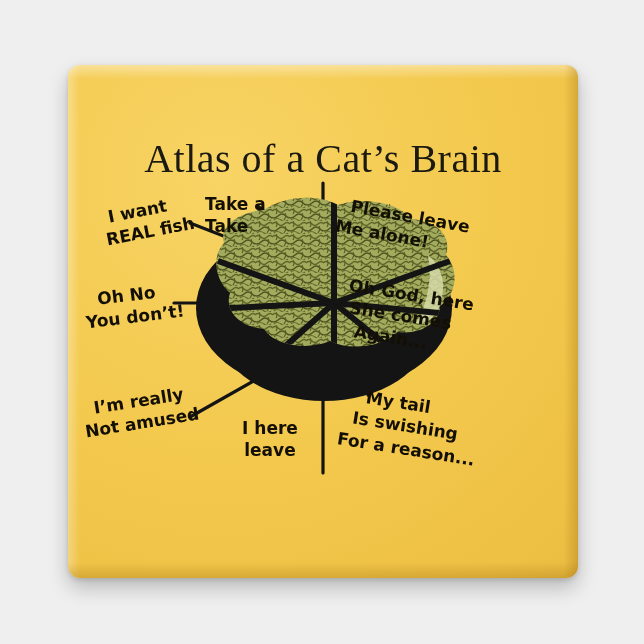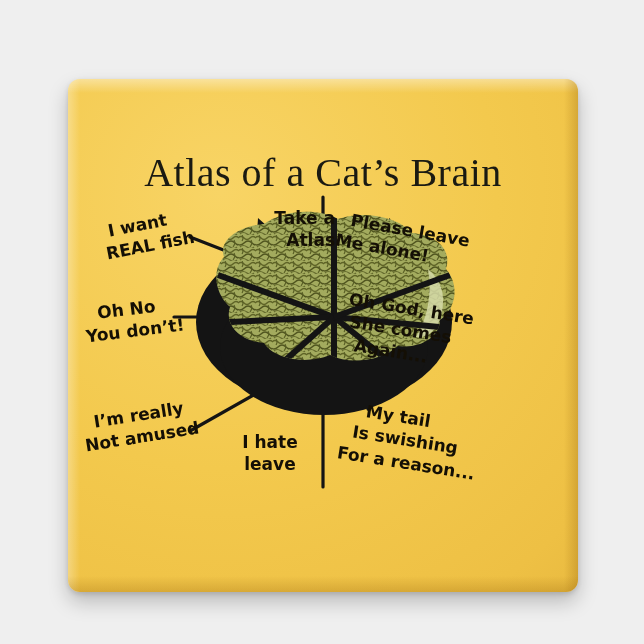--- a/index.html
+++ b/index.html
@@ -16,21 +16,21 @@
     position: relative;
     width: 644px;
     height: 644px;
     background: #efefef;
   }
 
   
   #magnet {
     position: absolute;
     left: 68px;
-    top: 79px;
+    top: 65px;
     width: 510px;
     height: 513px;
     border-radius: 12px;
     background:
       radial-gradient(120% 120% at 30% 22%, #f8d465 0%, #f3c94d 45%, #eec044 78%, #e3b43c 100%);
     box-shadow:
       0 10px 20px rgba(0,0,0,0.22),
       0 2px 5px rgba(0,0,0,0.13);
     overflow: hidden;
   }
@@ -93,21 +93,21 @@
   
   #lbl-real-fish     { left: 38px;  top: 141px; transform: rotate(-11deg); transform-origin: left top; }
   #lbl-real-fish .ln:nth-child(2) { margin-left: -6px; }
 
   #lbl-oh-no         { left: 28px;  top: 223px; transform: rotate(-7deg); transform-origin: left top; }
   #lbl-oh-no .ln:nth-child(2) { margin-left: -14px; }
 
   #lbl-not-amused    { left: 24px;  top: 332px; transform: rotate(-9deg); transform-origin: left top; }
   #lbl-not-amused .ln:nth-child(2) { margin-left: -12px; }
 
-  #lbl-take-hike     { left: 137px; top: 128px; text-align: right; width: 130px; }
+  #lbl-take-hike     { left: 137px; top: 128px; text-align: left; width: 130px; }
 
   #lbl-cat-litter    { left: 126px; top: 352px; text-align: center; width: 152px; }
 
   #lbl-leave-alone   { left: 285px; top: 130px; transform: rotate(10deg); transform-origin: left top; }
   #lbl-leave-alone .ln:nth-child(2) { margin-left: -12px; }
 
   #lbl-oh-god        { left: 283px; top: 209px; transform: rotate(9deg); transform-origin: left top; }
   #lbl-oh-god .ln:nth-child(2) { margin-left: 4px; }
   #lbl-oh-god .ln:nth-child(3) { margin-left: 12px; }
 
@@ -209,25 +209,25 @@
       <span class="ln">You don’t!</span>
     </div>
 
     <div class="label" id="lbl-not-amused">
       <span class="ln">I’m really</span>
       <span class="ln">Not amused</span>
     </div>
 
     <div class="label" id="lbl-take-hike">
       <span class="ln">Take a</span>
-      <span class="ln">Atlas</span>
+      <span class="ln">Take</span>
     </div>
 
     <div class="label" id="lbl-cat-litter">
-      <span class="ln">I hate</span>
+      <span class="ln">I here</span>
       <span class="ln">leave</span>
     </div>
 
     <div class="label" id="lbl-leave-alone">
       <span class="ln">Please leave</span>
       <span class="ln">Me alone!</span>
     </div>
 
     <div class="label" id="lbl-oh-god">
       <span class="ln">Oh God, here</span>

